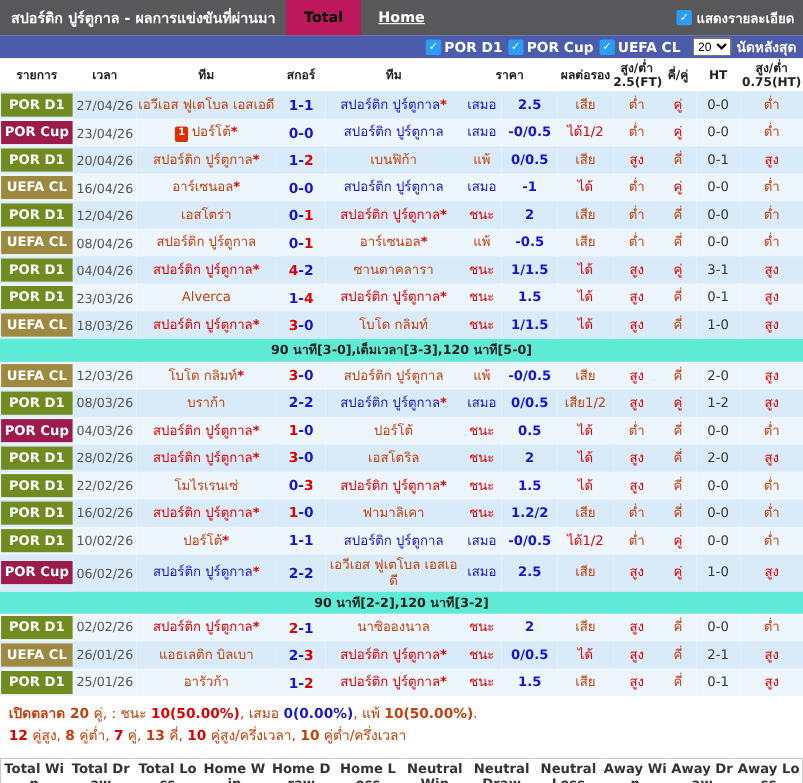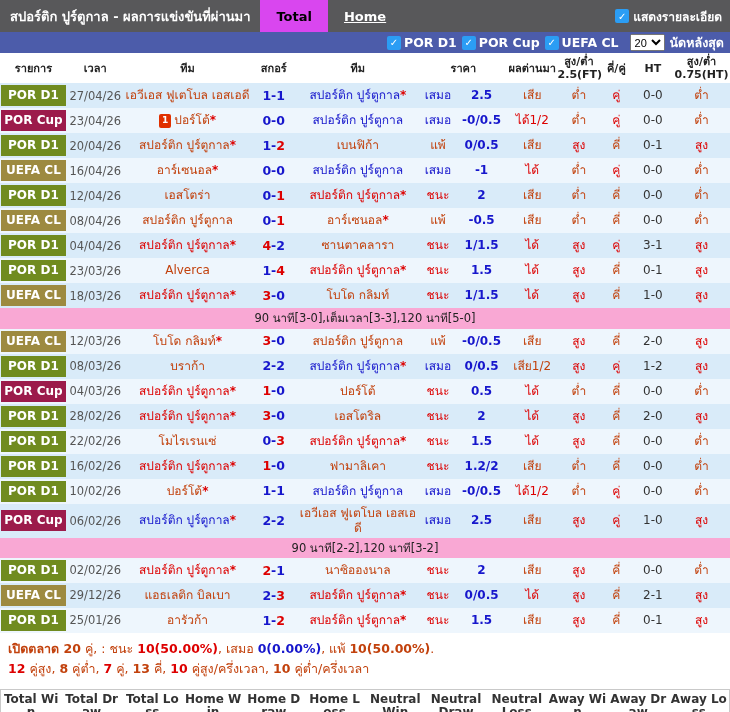--- a/index.html
+++ b/index.html
@@ -17,21 +17,21 @@
   .titlebar .title {
     color: #fff; font-weight: bold; font-size: 13px;
     display: flex; align-items: center; padding: 0 10px;
   }
   .tabs { display: flex; align-items: stretch; }
   .tab {
     display: flex; align-items: center; padding: 0 16px;
     color: #fff; font-weight: bold; font-size: 13px;
     text-decoration: underline; cursor: pointer;
   }
-  .tab.active { background: #d946ef; color: #000; text-decoration: none; }
+  .tab.active { background: #be185d; color: #000; text-decoration: none; }
   .detail-toggle {
     margin-left: auto; display: flex; align-items: center; gap: 4px;
     color: #fff; font-weight: bold; font-size: 12px; padding-right: 8px; cursor: pointer;
   }
   .cbx {
     width: 14px; height: 14px; background: #2b9df4; border-radius: 2px;
     color: #fff; font-size: 10px; font-weight: bold;
     display: inline-flex; align-items: center; justify-content: center;
   }
   
@@ -52,21 +52,21 @@
     text-align: center; vertical-align: middle; padding: 2px 1px; line-height: 1.25;
   }
   col.c-league { width: 66px; } col.c-date { width: 56px; }
   col.c-team1 { width: 126px; } col.c-score { width: 44px; }
   col.c-team2 { width: 122px; } col.c-res { width: 36px; }
   col.c-hc { width: 50px; } col.c-od { width: 50px; }
   col.c-ou { width: 42px; } col.c-oe { width: 32px; }
   col.c-ht { width: 40px; } col.c-ou2 { width: 56px; }
   tr.shade-a { background: #d9ebf9; }
   tr.shade-b { background: #eef6fd; }
-  tr.note-row td { background: #f9a8d4; color: #222; font-size: 11.5px; padding: 3px 0; }
+  tr.note-row td { background: #5eead4; color: #222; font-size: 11.5px; padding: 3px 0; font-weight: bold; }
   td.league { padding: 1px 2px; }
   .badge {
     display: block; color: #fff; font-weight: bold; font-size: 12px;
     padding: 3px 0; text-align: center;
   }
   .lg-d1 { background: #708b1f; }
   .lg-cup { background: #9c1b4b; }
   .lg-ucl { background: #9d8a40; }
   td.date { color: #555; font-size: 11.5px; }
   td.score { font-weight: bold; font-size: 12.5px; }
@@ -144,21 +144,21 @@
       <col class="c-ou2">
   </colgroup>
   <thead>
     <tr>
       <th>รายการ</th>
       <th>เวลา</th>
       <th>ทีม</th>
       <th>สกอร์</th>
       <th>ทีม</th>
       <th colspan="2">ราคา</th>
-      <th>ผลต่านมา</th>
+      <th>ผลต่อรอง</th>
       <th>สูง/ต่ำ 2.5(FT)</th>
       <th>คี่/คู่</th>
       <th>HT</th>
       <th>สูง/ต่ำ 0.75(HT)</th>
     </tr>
   </thead>
   <tbody id="rows">
       <tr class="match-row shade-a">
         <td class="league">
           <span class="badge lg-d1">POR D1</span>
@@ -450,21 +450,21 @@
         <td class="od c-g">เสีย</td>
         <td class="ou c-r">สูง</td>
         <td class="oe c-g">คี่</td>
         <td class="ht">0-0</td>
         <td class="ou2 c-g">ต่ำ</td>
       </tr>
       <tr class="match-row shade-a">
         <td class="league">
           <span class="badge lg-ucl">UEFA CL</span>
         </td>
-        <td class="date">29/12/26</td>
+        <td class="date">26/01/26</td>
         <td class="team"><span class="team-name c-k">แอธเลติก บิลเบา</span></td>
         <td class="score"><span class="c-b">2</span><span class="c-b">-</span><span class="c-r">3</span></td>
         <td class="team"><span class="team-name c-r">สปอร์ติก ปูร์ตูกาล</span><span class="star">*</span></td>
         <td class="res c-r">ชนะ</td>
         <td class="hc c-b">0/0.5</td>
         <td class="od c-r">ได้</td>
         <td class="ou c-r">สูง</td>
         <td class="oe c-g">คี่</td>
         <td class="ht">2-1</td>
         <td class="ou2 c-r">สูง</td>

